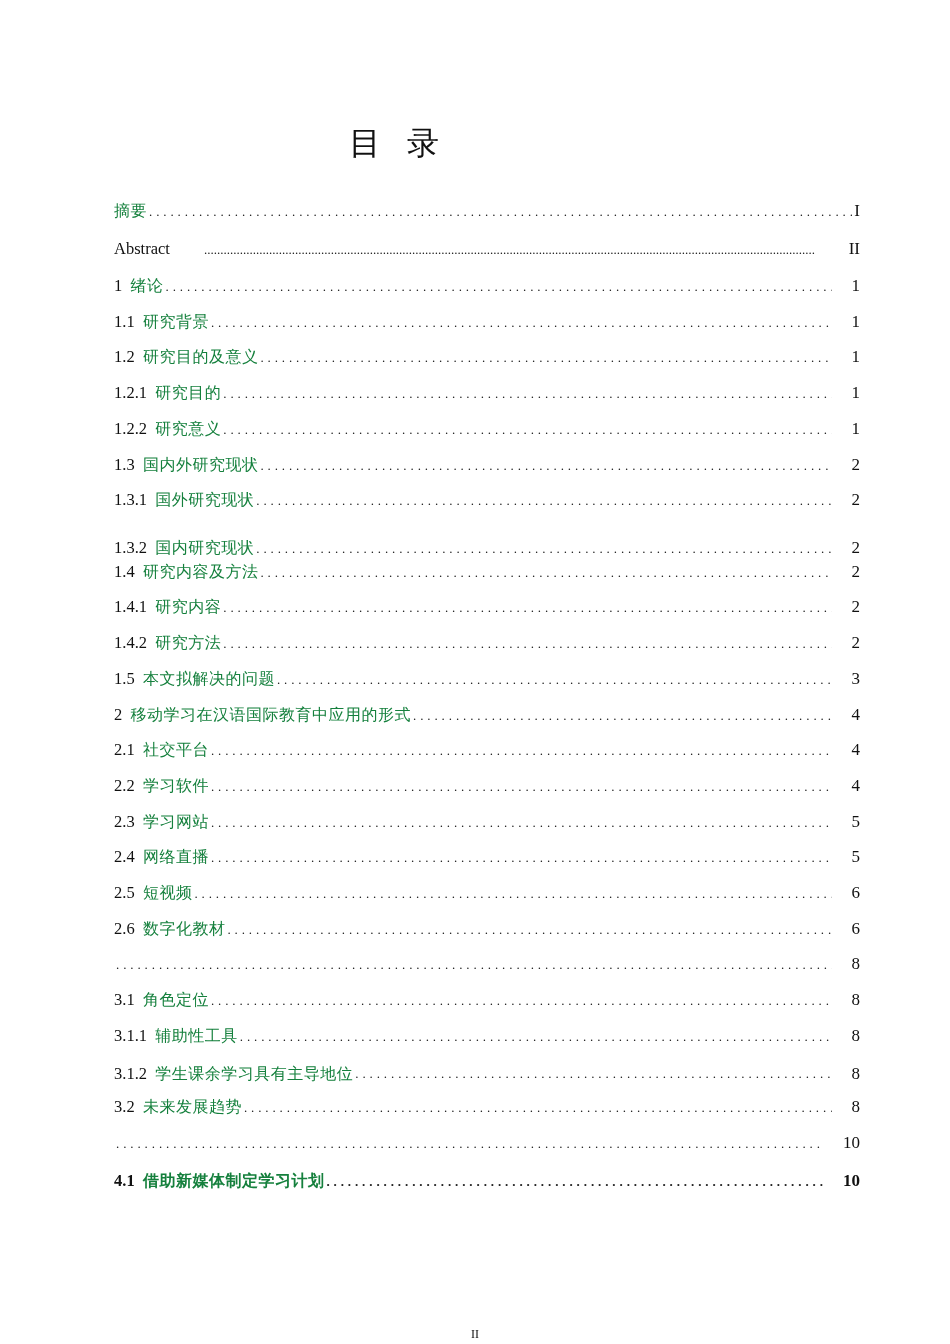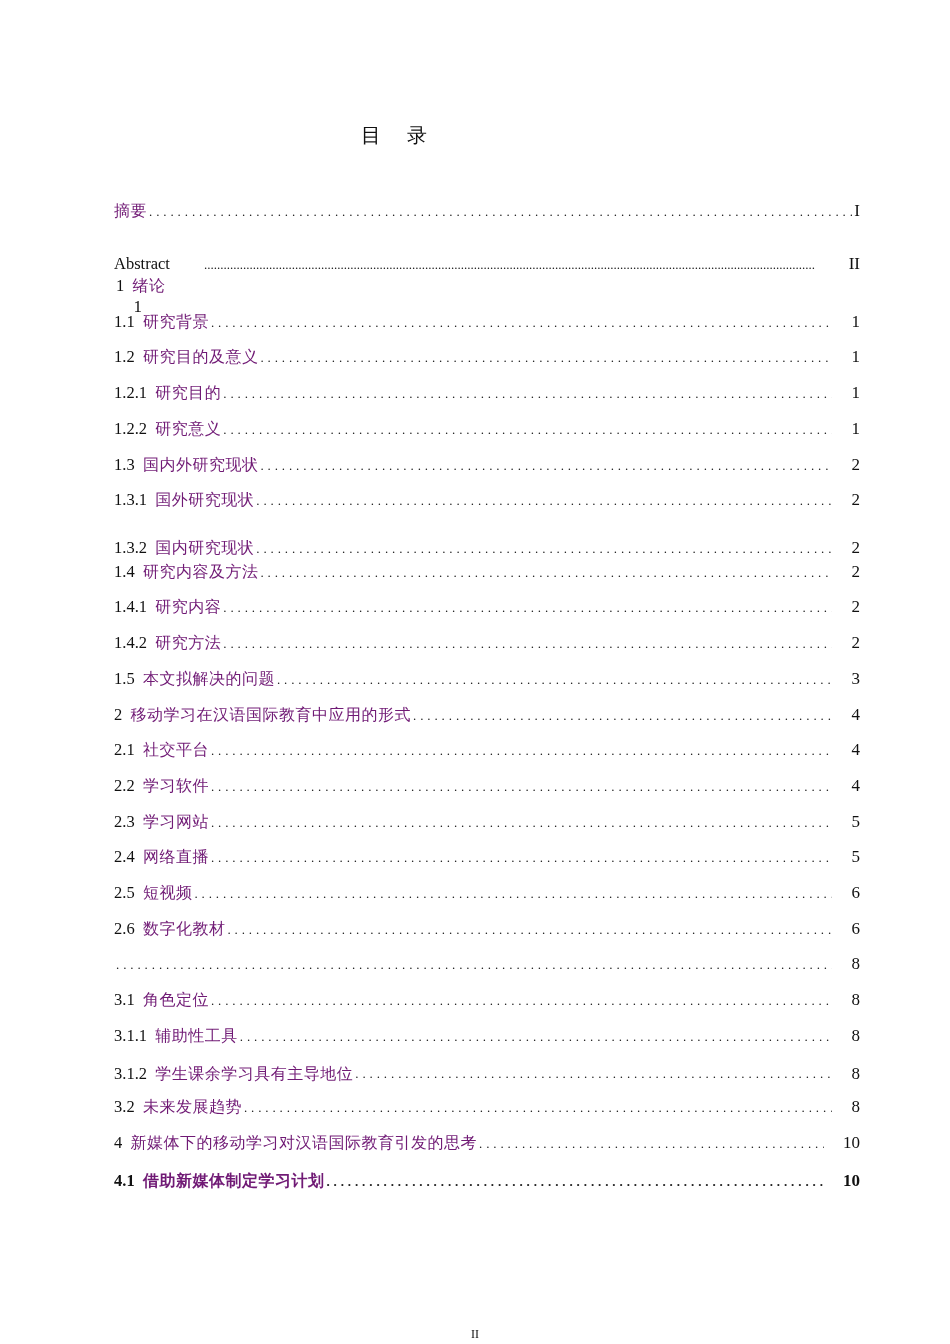--- a/index.html
+++ b/index.html
@@ -1,26 +1,26 @@
 <!DOCTYPE html>
 <html><head>
 <meta charset="utf-8">
 <style>
   html, body { margin: 0; padding: 0; background: #ffffff; }
   body { width: 950px; height: 1344px; position: relative; overflow: hidden;
          font-family: "Liberation Serif", "DejaVu Serif", serif; color: #111; }
   .title { position: absolute; left: 0; width: 788px; top: 122px; text-align: center;
-           font-family: "DejaVu Sans", sans-serif; font-size: 20px; letter-spacing: 0; }
+           font-family: "DejaVu Sans", sans-serif; font-size: 32px; letter-spacing: 0; }
   .title span.gap { display: inline-block; width: 26px; }
   .toc { position: absolute; left: 114px; top: 0; width: 746px; }
   .row { position: absolute; left: 0; width: 746px; height: 24px; display: flex;
          align-items: baseline; font-size: 16.5px; white-space: nowrap; }
   .row .label { flex: 0 0 auto; }
   .row .num { font-family: "Liberation Serif", serif; }
-  .row .txt { font-family: "DejaVu Sans", sans-serif; font-size: 16px; color: #701a75; letter-spacing: 0.5px; }
+  .row .txt { font-family: "DejaVu Sans", sans-serif; font-size: 16px; color: #15803d; letter-spacing: 0.5px; }
   .row .leader { flex: 1 1 auto; overflow: hidden; letter-spacing: 3.9px; color: #222;
                  font-size: 13px; margin: 0 2px; }
   .row .leader.dense { letter-spacing: 0px; font-size: 13px; }
   .row .page { flex: 0 0 auto; text-align: right; font-family: "Liberation Serif", serif; font-size: 17px; }
   .row .page.padded { width: 26px; }
   .row .page.padded2 { width: 34px; }
   .footer { position: absolute; left: 0; width: 950px; top: 1327px; text-align: center;
             font-size: 12px; font-family: "Liberation Serif", serif; }
 </style>
 </head>
@@ -29,26 +29,26 @@
 <div class="title">
   <span>目</span><span class="gap"></span><span>录</span>
 </div>
 
 <div class="toc" id="toc">
     <div class="row" style="top: 201px;">
       <span class="label"><span class="txt">摘要</span></span>
       <span class="leader">................................................................................................................................................................................................................................................................................................................................................................................................................</span>
       <span class="page">I</span>
     </div>
-    <div class="row" style="top: 254px; gap: 32px;">
+    <div class="row" style="top: 239px; gap: 32px;">
       <span class="label"><span class="num">Abstract</span></span>
       <span class="leader dense">................................................................................................................................................................................................................................................................................................................................................................................................................</span>
       <span class="page">II</span>
     </div>
-    <div class="row" style="top: 276px; flex-direction: column;">
+    <div class="row" style="top: 276px;">
       <span class="label"><span class="num">1</span><span>&nbsp;&nbsp;</span><span class="txt">绪论</span></span>
       <span class="leader">................................................................................................................................................................................................................................................................................................................................................................................................................</span>
       <span class="page padded">1</span>
     </div>
     <div class="row" style="top: 312px;">
       <span class="label"><span class="num">1.1</span><span>&nbsp;&nbsp;</span><span class="txt">研究背景</span></span>
       <span class="leader">................................................................................................................................................................................................................................................................................................................................................................................................................</span>
       <span class="page padded">1</span>
     </div>
     <div class="row" style="top: 347px;">
@@ -154,21 +154,20 @@
       <span class="label"><span class="num">3.1.2</span><span>&nbsp;&nbsp;</span><span class="txt">学生课余学习具有主导地位</span></span>
       <span class="leader">................................................................................................................................................................................................................................................................................................................................................................................................................</span>
       <span class="page padded">8</span>
     </div>
     <div class="row" style="top: 1097px;">
       <span class="label"><span class="num">3.2</span><span>&nbsp;&nbsp;</span><span class="txt">未来发展趋势</span></span>
       <span class="leader">................................................................................................................................................................................................................................................................................................................................................................................................................</span>
       <span class="page padded">8</span>
     </div>
     <div class="row" style="top: 1133px;">
-      <span class="label"><span class="num">4</span><span>&nbsp;&nbsp;</span><span class="txt">新媒体下的移动学习对汉语国际教育引发的思考</span></span>
       <span class="leader">................................................................................................................................................................................................................................................................................................................................................................................................................</span>
       <span class="page padded2">10</span>
     </div>
     <div class="row" style="top: 1171px; font-weight: bold;">
       <span class="label"><span class="num">4.1</span><span>&nbsp;&nbsp;</span><span class="txt">借助新媒体制定学习计划</span></span>
       <span class="leader">................................................................................................................................................................................................................................................................................................................................................................................................................</span>
       <span class="page padded2">10</span>
     </div>
   </div>
 

